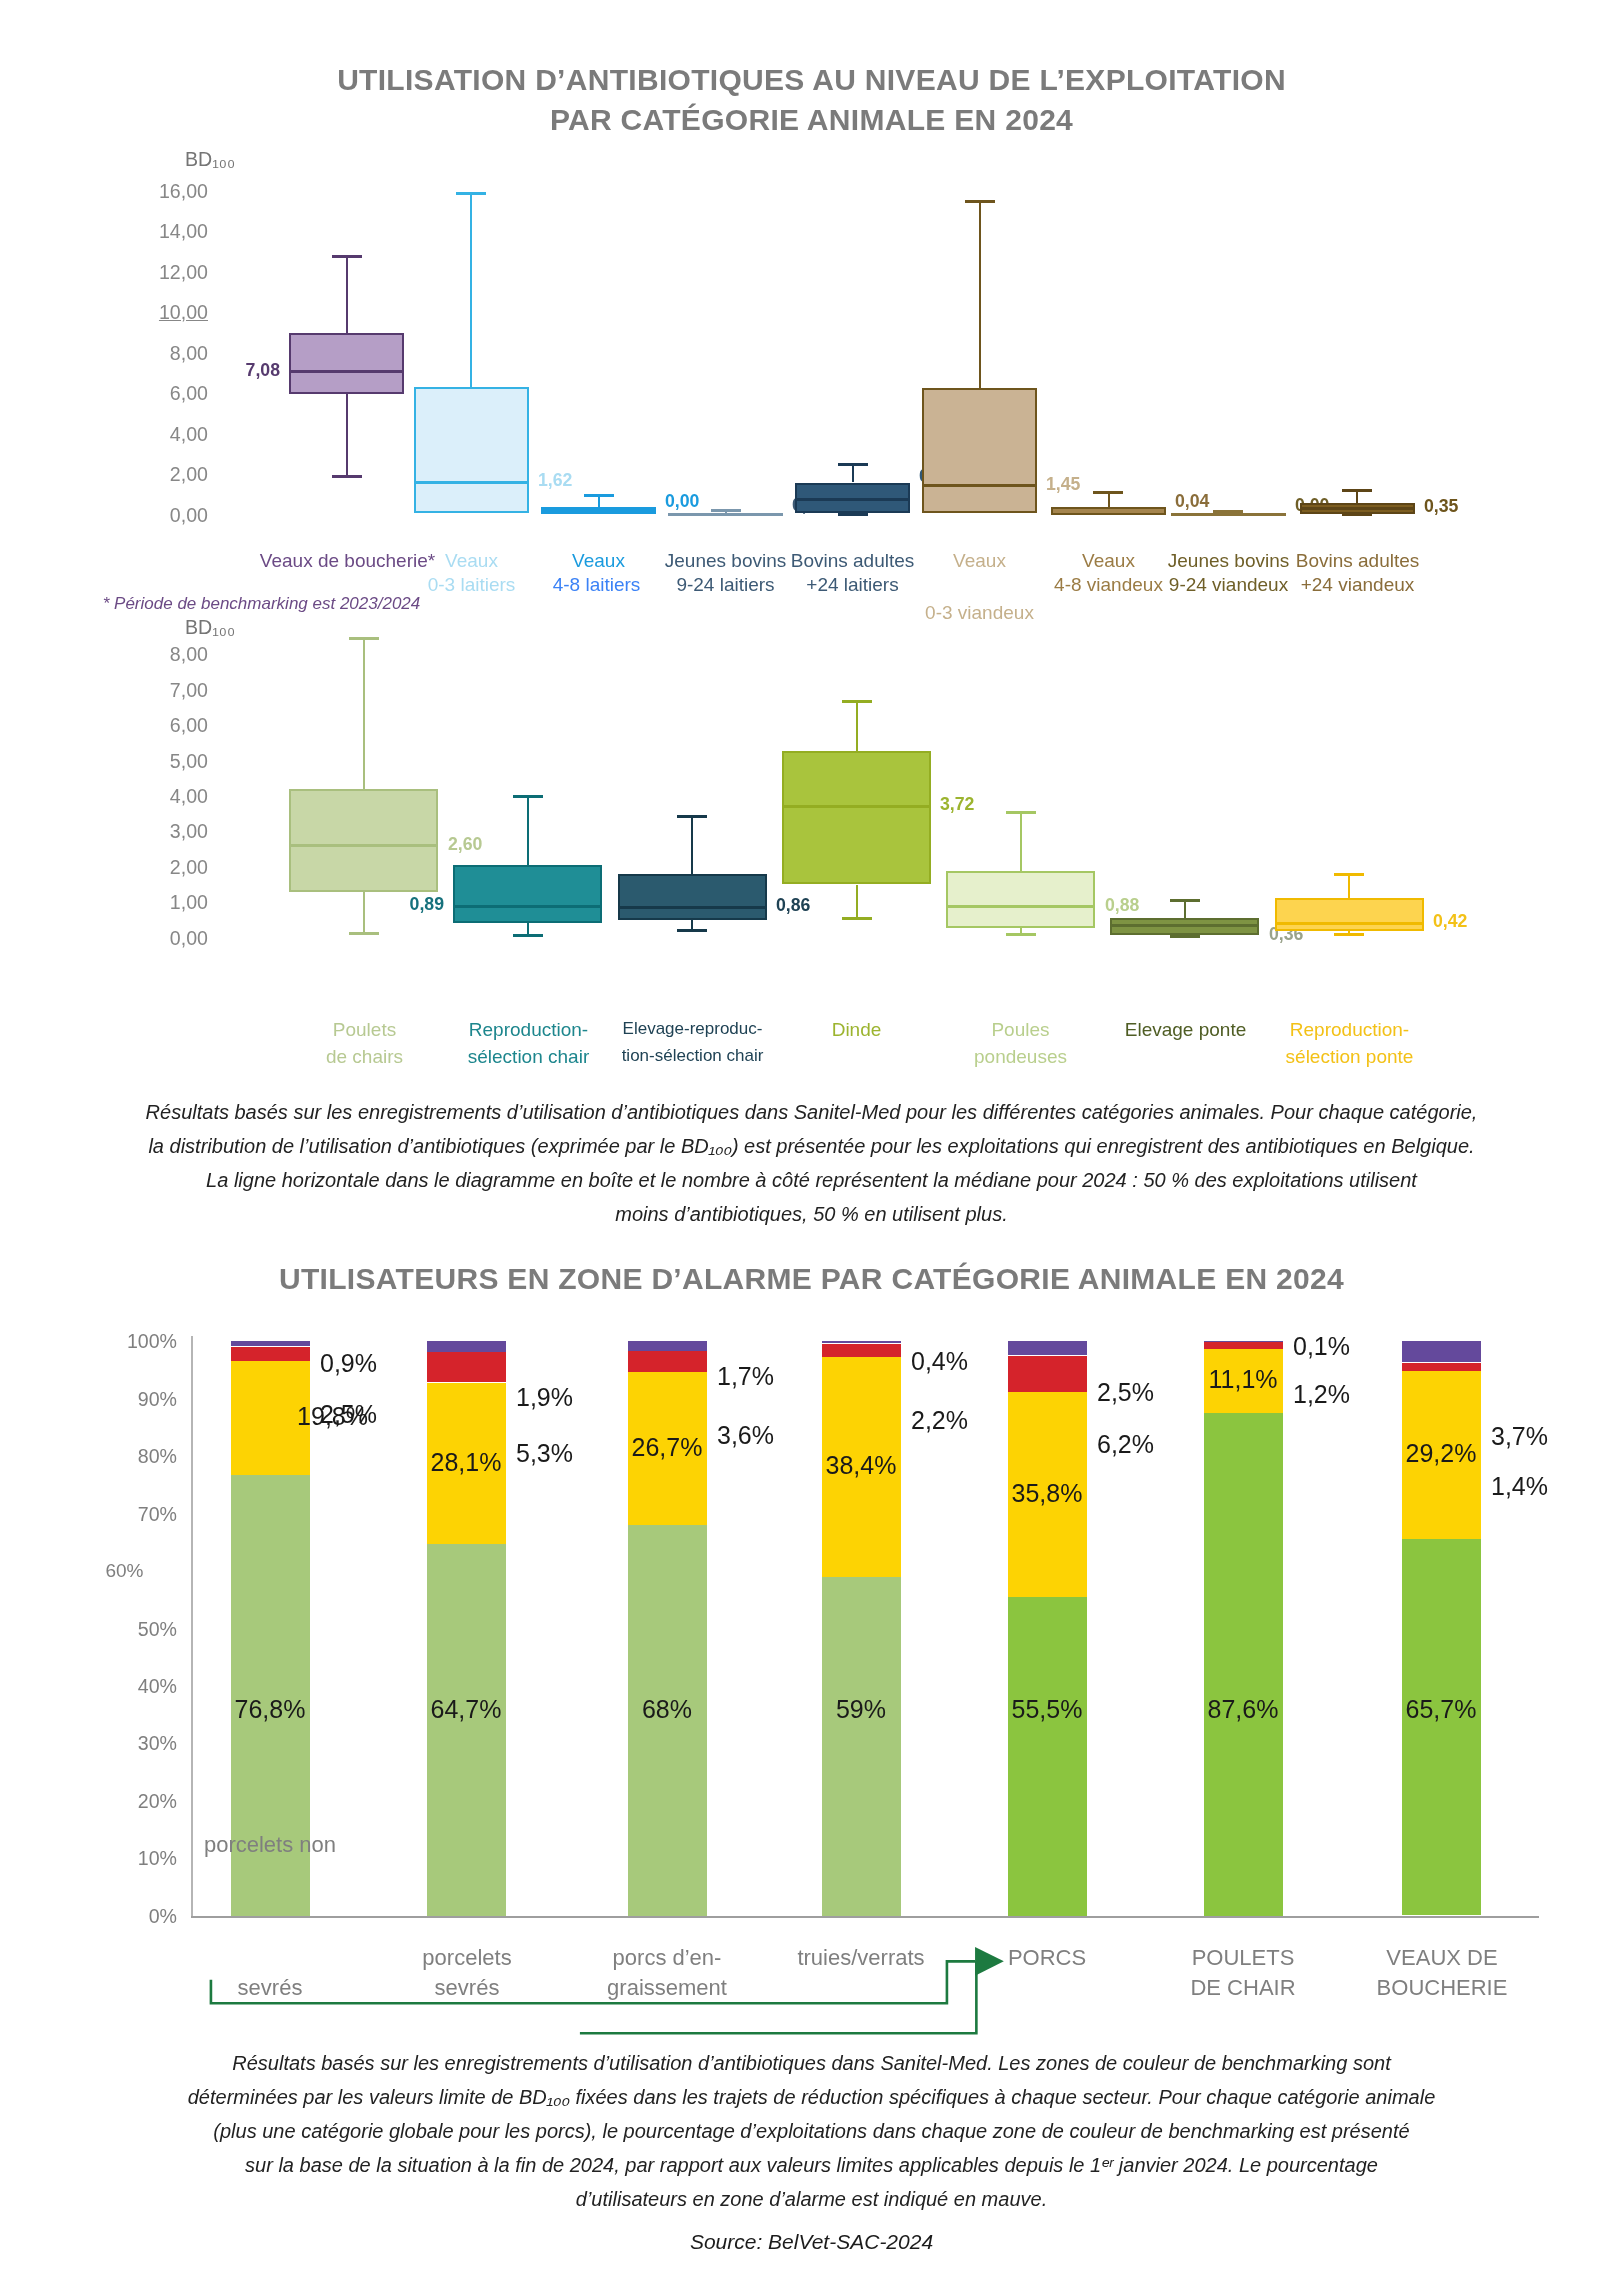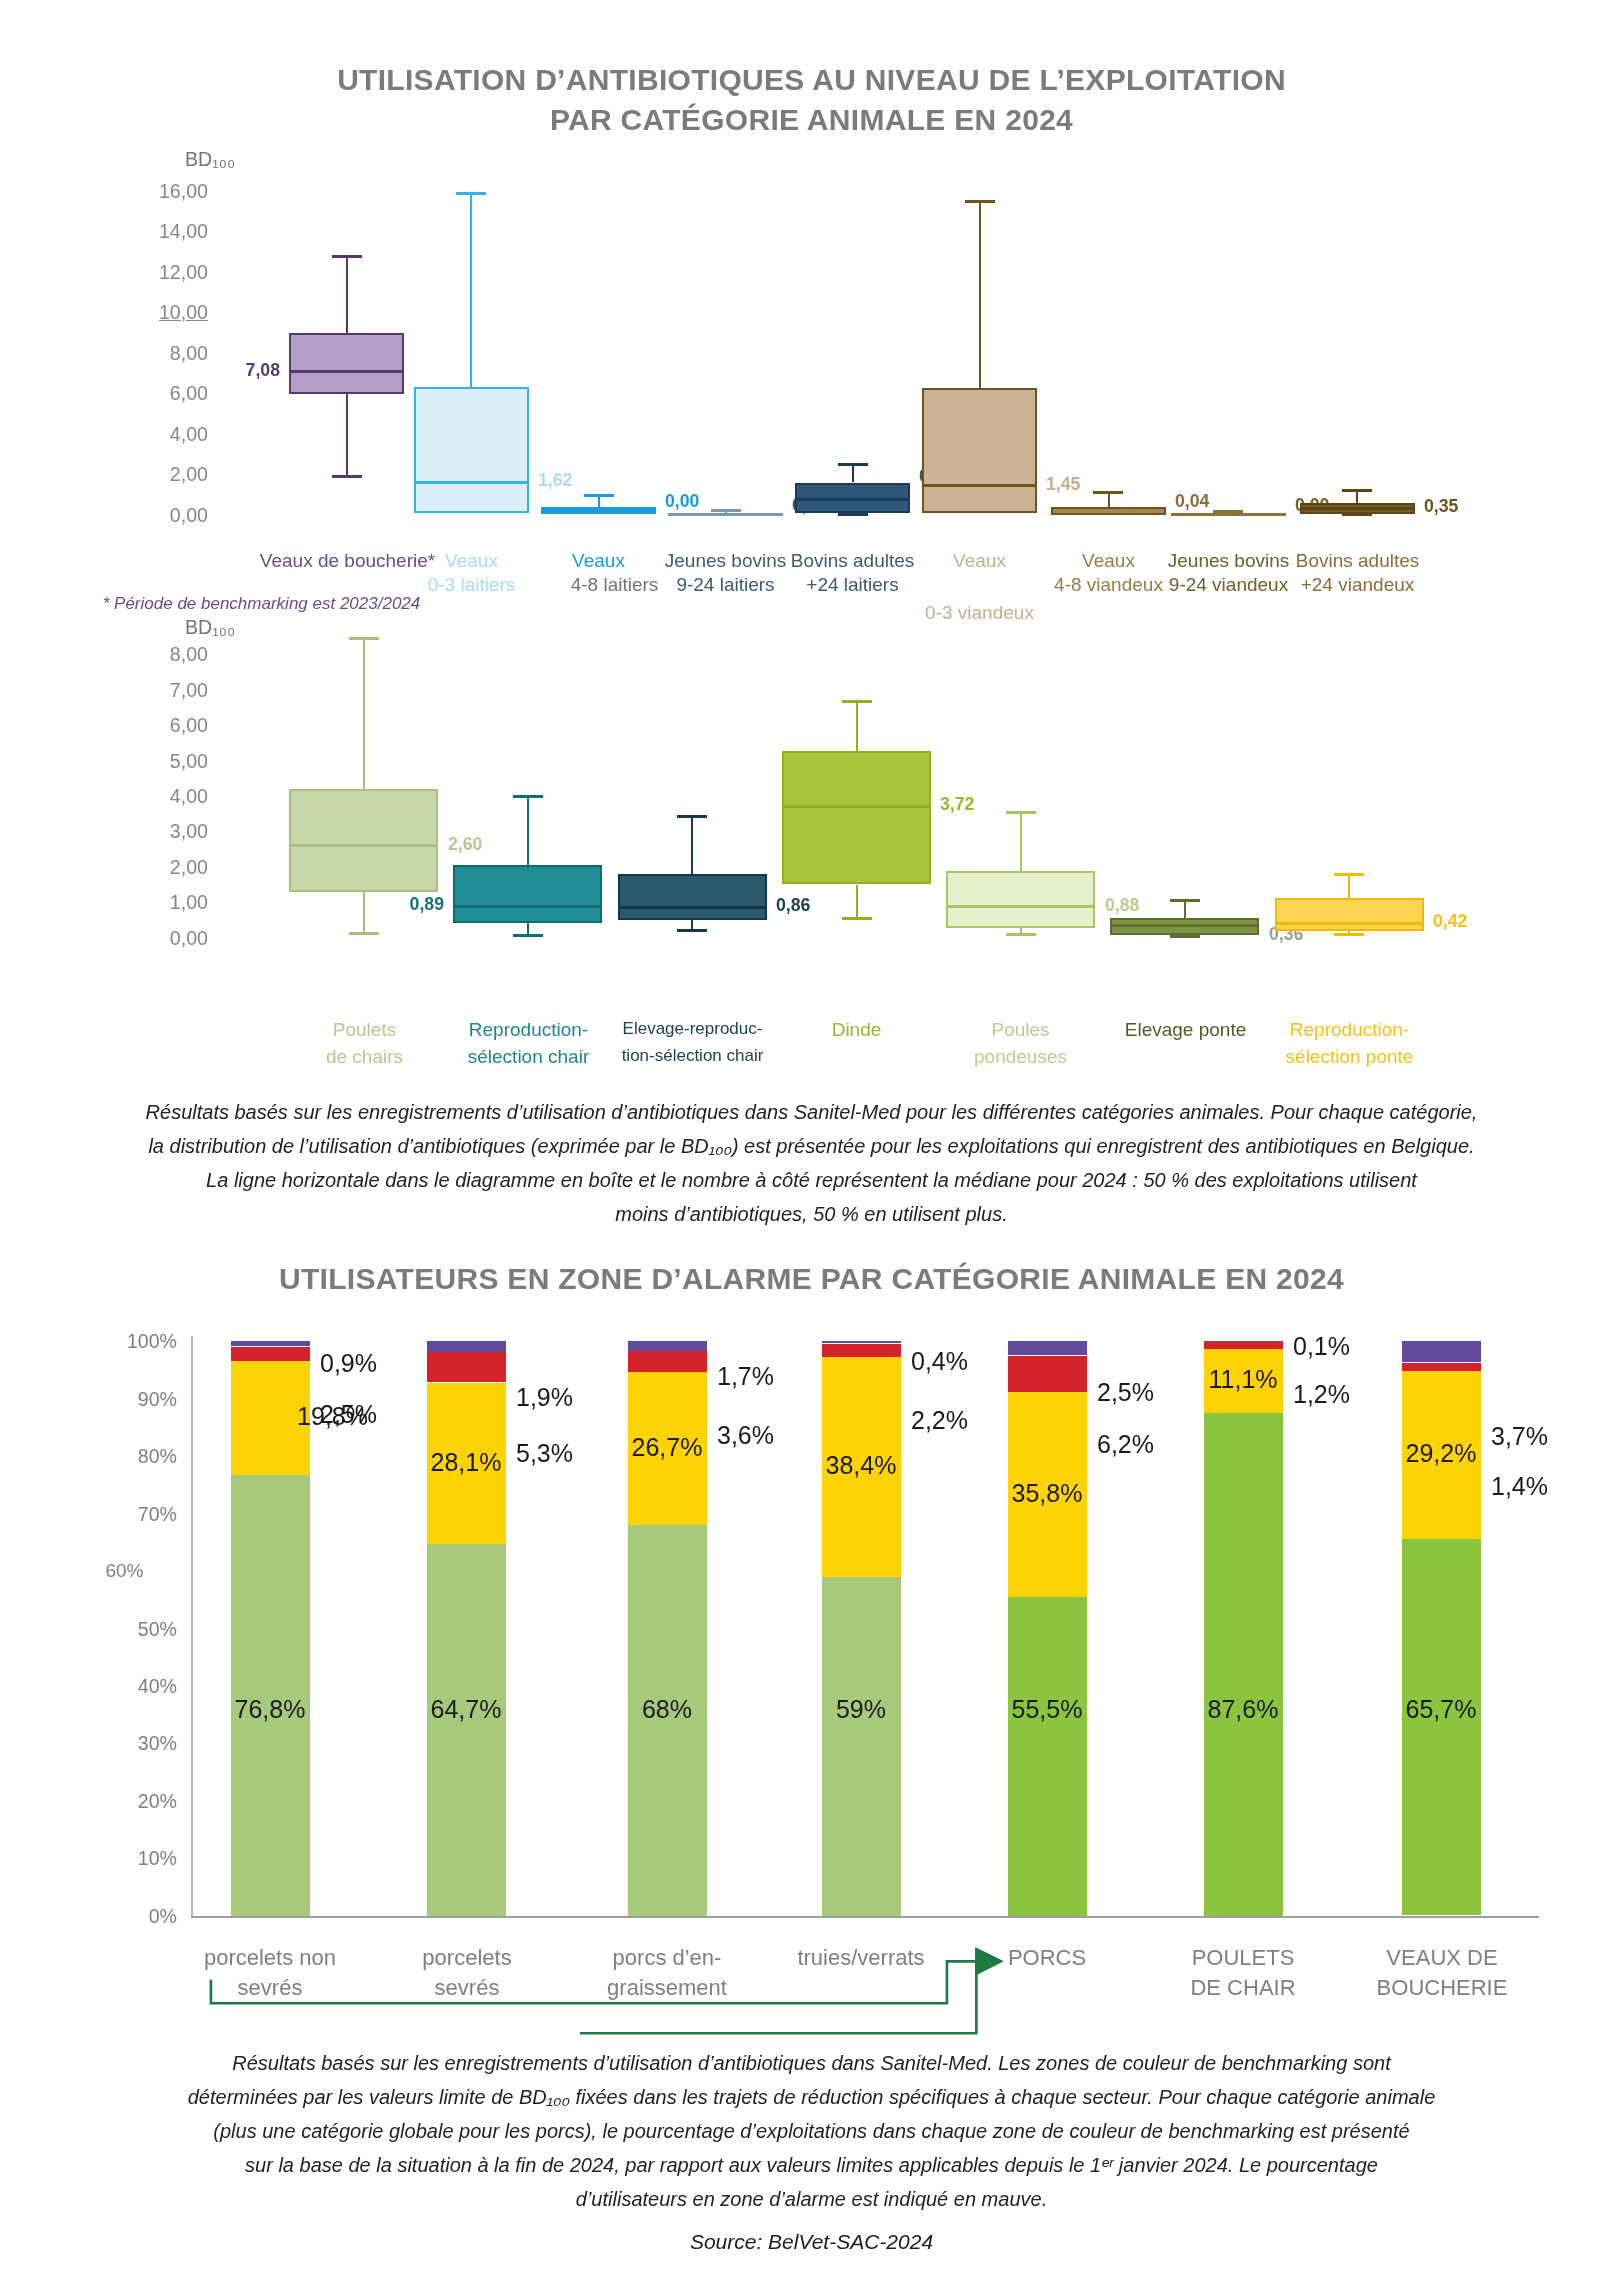--- a/index.html
+++ b/index.html
@@ -67,21 +67,21 @@
     <div style="position: absolute; left: 414px; top: 387px; width: 115px; height: 126px; background: rgb(219, 239, 250); border: 2px solid rgb(52, 178, 228); box-sizing: border-box;"></div>
     <div style="position: absolute; left: 416px; top: 481px; width: 111px; height: 2.6px; background: rgb(52, 178, 228);"></div>
     <div style="position: absolute; top: 470px; color: rgb(169, 220, 242); font-size: 17.7px; font-weight: 600; white-space: nowrap; left: 538px;">1,62</div>
     <div style="position: absolute; left: 275px; top: 550px; width: 393px; text-align: center; font-size: 19px; color: rgb(169, 220, 242); white-space: nowrap;">Veaux</div>
     <div style="position: absolute; left: 275px; top: 574px; width: 393px; text-align: center; font-size: 19px; color: rgb(169, 220, 242); white-space: nowrap;">0-3 laitiers</div>
     <div style="position: absolute; left: 598px; top: 496px; width: 2px; height: 11.5px; background: rgb(26, 155, 222);"></div>
     <div style="position: absolute; left: 584px; top: 494px; width: 30px; height: 2.6px; background: rgb(26, 155, 222);"></div>
     <div style="position: absolute; left: 541px; top: 507px; width: 115px; height: 7.3px; background: rgb(26, 155, 222); border: 2px solid rgb(26, 155, 222); box-sizing: border-box;"></div>
     <div style="position: absolute; top: 491px; color: rgb(26, 155, 222); font-size: 17.7px; font-weight: 600; white-space: nowrap; left: 665px;">0,00</div>
     <div style="position: absolute; left: 402px; top: 550px; width: 393px; text-align: center; font-size: 19px; color: rgb(26, 155, 222); white-space: nowrap;">Veaux</div>
-    <div style="position: absolute; left: 418px; top: 574px; width: 393px; text-align: center; font-size: 19px; color: #737373; white-space: nowrap;">4-8 laitiers</div>
+    <div style="position: absolute; left: 400px; top: 574px; width: 393px; text-align: center; font-size: 19px; color: #3b82f6; white-space: nowrap;">4-8 laitiers</div>
     <div style="position: absolute; left: 725px; top: 511px; width: 2px; height: 2.4px; background: rgb(123, 151, 173);"></div>
     <div style="position: absolute; left: 711px; top: 509px; width: 30px; height: 2.6px; background: rgb(123, 151, 173);"></div>
     <div style="position: absolute; left: 668px; top: 513px; width: 115px; height: 2.6px; background: rgb(123, 151, 173);"></div>
     <div style="position: absolute; top: 495px; color: rgb(61, 90, 117); font-size: 17.7px; font-weight: 600; white-space: nowrap; left: 792px;">0,00</div>
     <div style="position: absolute; left: 529px; top: 550px; width: 393px; text-align: center; font-size: 19px; color: rgb(61, 90, 117); white-space: nowrap;">Jeunes bovins</div>
     <div style="position: absolute; left: 529px; top: 574px; width: 393px; text-align: center; font-size: 19px; color: rgb(61, 90, 117); white-space: nowrap;">9-24 laitiers</div>
     <div style="position: absolute; left: 852px; top: 464px; width: 2px; height: 18px; background: rgb(27, 58, 85);"></div>
     <div style="position: absolute; left: 838px; top: 463px; width: 30px; height: 2.6px; background: rgb(27, 58, 85);"></div>
     <div style="position: absolute; left: 852px; top: 513px; width: 2px; height: 2px; background: rgb(27, 58, 85);"></div>
     <div style="position: absolute; left: 838px; top: 513px; width: 30px; height: 2.6px; background: rgb(27, 58, 85);"></div>
@@ -203,21 +203,21 @@
     <div style="position: absolute; left: 72px; top: 1847px; width: 105px; text-align: right; font-size: 19.6px; color: rgb(127, 127, 127); white-space: nowrap;">10%</div>
     <div style="position: absolute; left: 72px; top: 1905px; width: 105px; text-align: right; font-size: 19.6px; color: rgb(127, 127, 127); white-space: nowrap;">0%</div>
     <div style="position: absolute; left: 231px; top: 1475px; width: 79px; height: 441px; background: rgb(167, 201, 123);"></div>
     <div style="position: absolute; left: 231px; top: 1361px; width: 79px; height: 114px; background: rgb(253, 211, 3);"></div>
     <div style="position: absolute; left: 231px; top: 1347px; width: 79px; height: 14.4px; background: rgb(213, 35, 43);"></div>
     <div style="position: absolute; left: 231px; top: 1341px; width: 79px; height: 5.2px; background: rgb(100, 73, 156);"></div>
     <div style="position: absolute; left: 172px; top: 1695px; width: 196px; text-align: center; font-size: 25px; color: rgb(26, 26, 26);">76,8%</div>
     <div style="position: absolute; left: 172px; top: 1402px; width: 196px; text-align: right; font-size: 25px; color: rgb(26, 26, 26);">19,8%</div>
     <div style="position: absolute; left: 320px; top: 1349px; font-size: 25px; color: rgb(26, 26, 26); white-space: nowrap;">0,9%</div>
     <div style="position: absolute; left: 320px; top: 1400px; font-size: 25px; color: rgb(26, 26, 26); white-space: nowrap;">2,5%</div>
-    <div style="position: absolute; left: 126px; top: 1945px; width: 288px; text-align: center; font-size: 22px; color: rgb(127, 127, 127); white-space: nowrap;">porcelets non</div>
+    <div style="position: absolute; left: 126px; top: 1832px; width: 288px; text-align: center; font-size: 22px; color: rgb(127, 127, 127); white-space: nowrap;">porcelets non</div>
     <div style="position: absolute; left: 126px; top: 1975px; width: 288px; text-align: center; font-size: 22px; color: rgb(127, 127, 127); white-space: nowrap;">sevrés</div>
     <div style="position: absolute; left: 427px; top: 1544px; width: 79px; height: 372px; background: rgb(167, 201, 123);"></div>
     <div style="position: absolute; left: 427px; top: 1383px; width: 79px; height: 161px; background: rgb(253, 211, 3);"></div>
     <div style="position: absolute; left: 427px; top: 1352px; width: 79px; height: 30px; background: rgb(213, 35, 43);"></div>
     <div style="position: absolute; left: 427px; top: 1341px; width: 79px; height: 11px; background: rgb(100, 73, 156);"></div>
     <div style="position: absolute; left: 368px; top: 1695px; width: 196px; text-align: center; font-size: 25px; color: rgb(26, 26, 26);">64,7%</div>
     <div style="position: absolute; left: 368px; top: 1448px; width: 196px; text-align: center; font-size: 25px; color: rgb(26, 26, 26);">28,1%</div>
     <div style="position: absolute; left: 516px; top: 1383px; font-size: 25px; color: rgb(26, 26, 26); white-space: nowrap;">1,9%</div>
     <div style="position: absolute; left: 516px; top: 1439px; font-size: 25px; color: rgb(26, 26, 26); white-space: nowrap;">5,3%</div>
     <div style="position: absolute; left: 323px; top: 1945px; width: 288px; text-align: center; font-size: 22px; color: rgb(127, 127, 127); white-space: nowrap;">porcelets</div>

